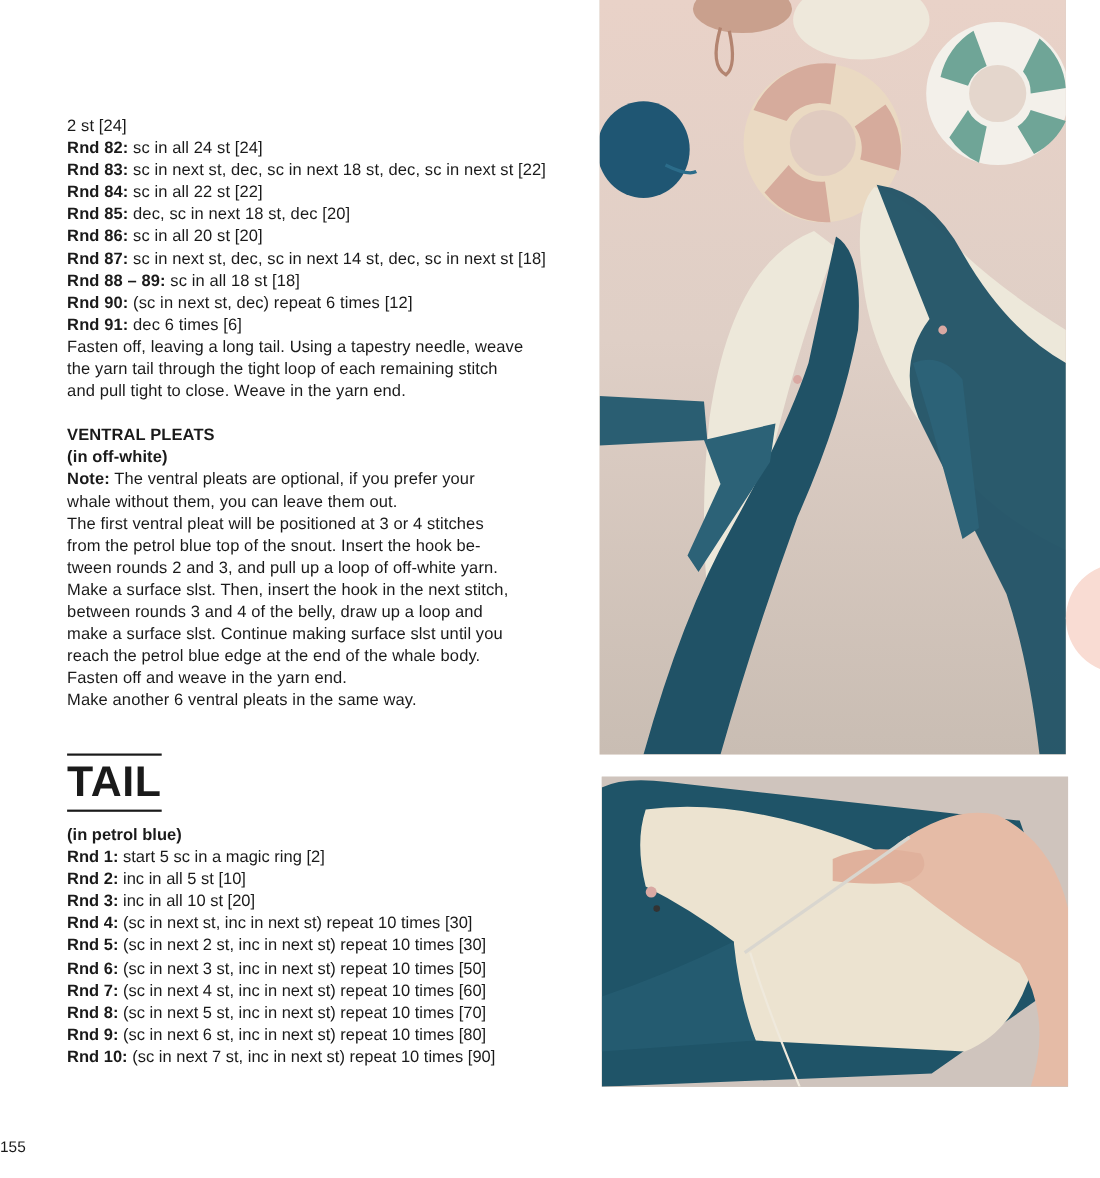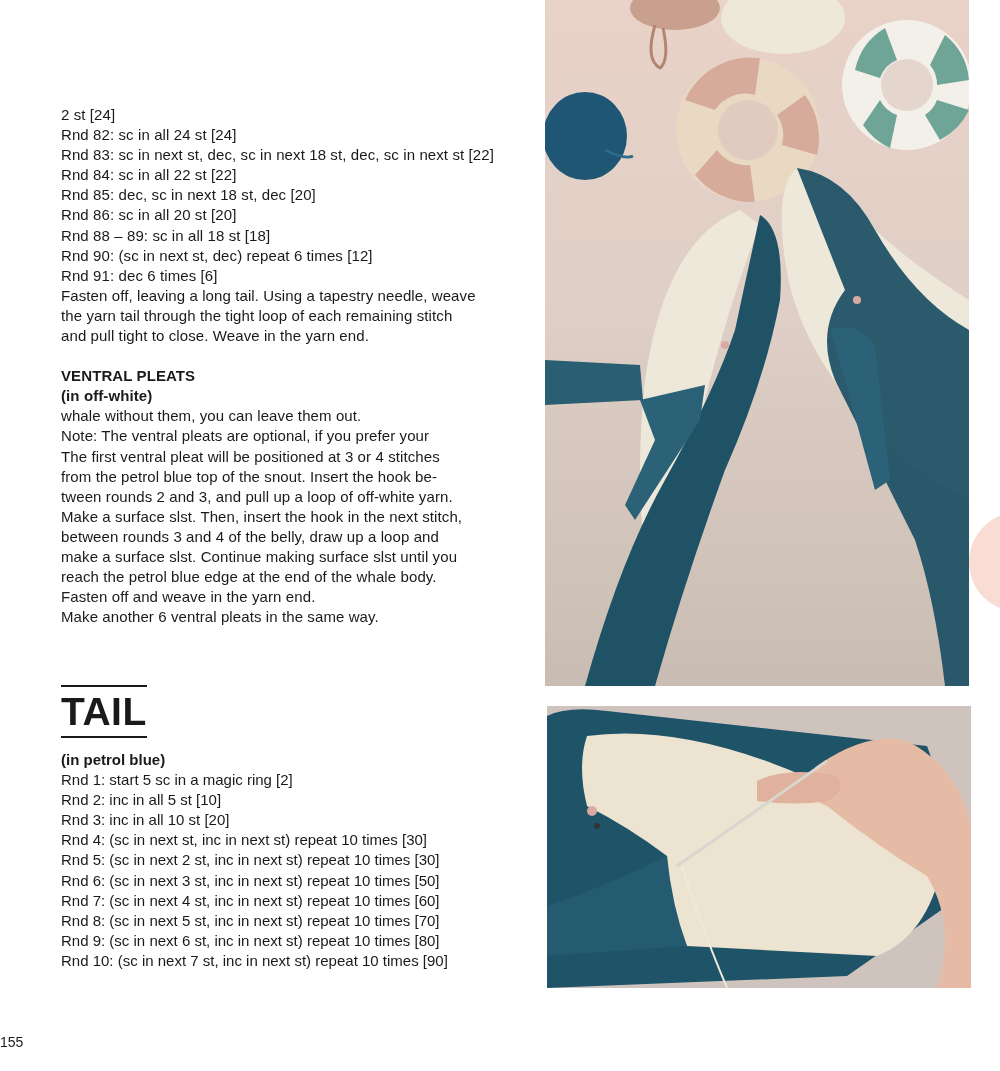--- a/index.html
+++ b/index.html
@@ -7,21 +7,21 @@
     width: 1000px; height: 1071px; position: relative; overflow: hidden;
     background: #ffffff;
     font-family: "Liberation Sans", "DejaVu Sans", sans-serif;
     color: #1a1a1a;
   }
   .text-col {
     position: absolute; left: 61px; top: 105px; width: 470px;
     font-size: 15px; line-height: 20.1px; letter-spacing: 0.1px;
   }
   .line { white-space: nowrap; }
-  .line b { font-weight: 400; margin-top: 28px; }
+  .line b { font-weight: 700; margin-top: 28px; }
   .gap { height: 20px; }
   .section-head { font-weight: 700; }
   .tail-block {
     position: absolute; left: 61px; top: 685px; width: 470px;
     font-size: 15px; line-height: 20.1px;
   }
   .tail-title {
     display: inline-block;
     border-top: 2px solid #1a1a1a; border-bottom: 2px solid #1a1a1a;
     font-size: 39px; font-weight: 700; line-height: 48px;
@@ -44,35 +44,36 @@
 <body>
 
 <div class="text-col">
   <div>
     <div class="line"><b></b><span>2 st [24]</span></div>
     <div class="line"><b>Rnd 82:</b><span> sc in all 24 st [24]</span></div>
     <div class="line"><b>Rnd 83:</b><span> sc in next st, dec, sc in next 18 st, dec, sc in next st [22]</span></div>
     <div class="line"><b>Rnd 84:</b><span> sc in all 22 st [22]</span></div>
     <div class="line"><b>Rnd 85:</b><span> dec, sc in next 18 st, dec [20]</span></div>
     <div class="line"><b>Rnd 86:</b><span> sc in all 20 st [20]</span></div>
+    <div class="line"><b>Rnd 87:</b><span> sc in next st, dec, sc in next 14 st, dec, sc in next st [18]</span></div>
     <div class="line"><b>Rnd 88 – 89:</b><span> sc in all 18 st [18]</span></div>
     <div class="line"><b>Rnd 90:</b><span> (sc in next st, dec) repeat 6 times [12]</span></div>
     <div class="line"><b>Rnd 91:</b><span> dec 6 times [6]</span></div>
     <div class="line">Fasten off, leaving a long tail. Using a tapestry needle, weave</div>
     <div class="line">the yarn tail through the tight loop of each remaining stitch</div>
     <div class="line">and pull tight to close. Weave in the yarn end.</div>
   </div>
 
   <div class="gap"></div>
 
   <div>
     <div class="line section-head">VENTRAL PLEATS</div>
     <div class="line section-head">(in off-white)</div>
+    <div class="line"><b>Note:</b><span> The ventral pleats are optional, if you prefer your</span></div>
     <div class="line">whale without them, you can leave them out.</div>
-    <div class="line"><b>Note:</b><span> The ventral pleats are optional, if you prefer your</span></div>
     <div class="line">The first ventral pleat will be positioned at 3 or 4 stitches</div>
     <div class="line">from the petrol blue top of the snout. Insert the hook be-</div>
     <div class="line">tween rounds 2 and 3, and pull up a loop of off-white yarn.</div>
     <div class="line">Make a surface slst. Then, insert the hook in the next stitch,</div>
     <div class="line">between rounds 3 and 4 of the belly, draw up a loop and</div>
     <div class="line">make a surface slst. Continue making surface slst until you</div>
     <div class="line">reach the petrol blue edge at the end of the whale body.</div>
     <div class="line">Fasten off and weave in the yarn end.</div>
     <div class="line">Make another 6 ventral pleats in the same way.</div>
   </div>

